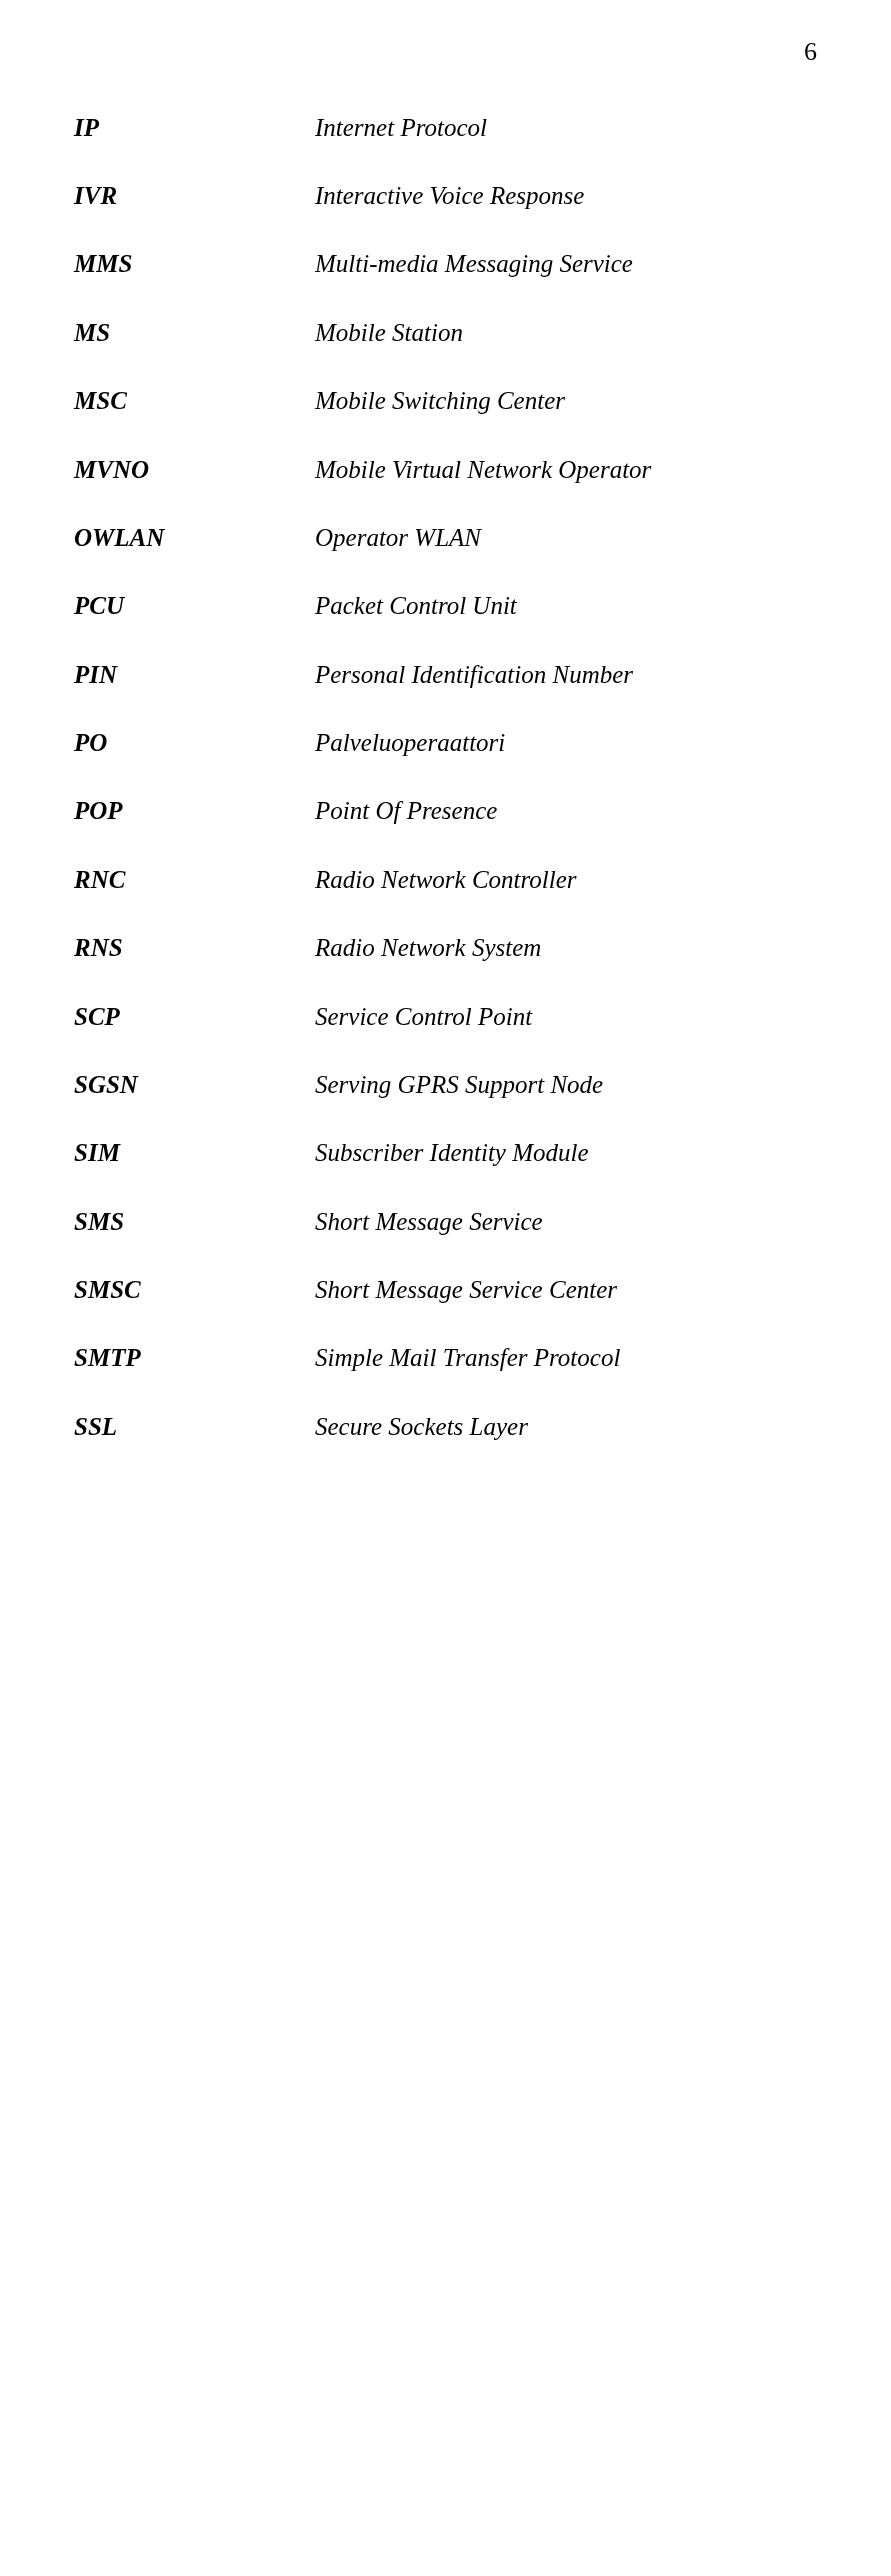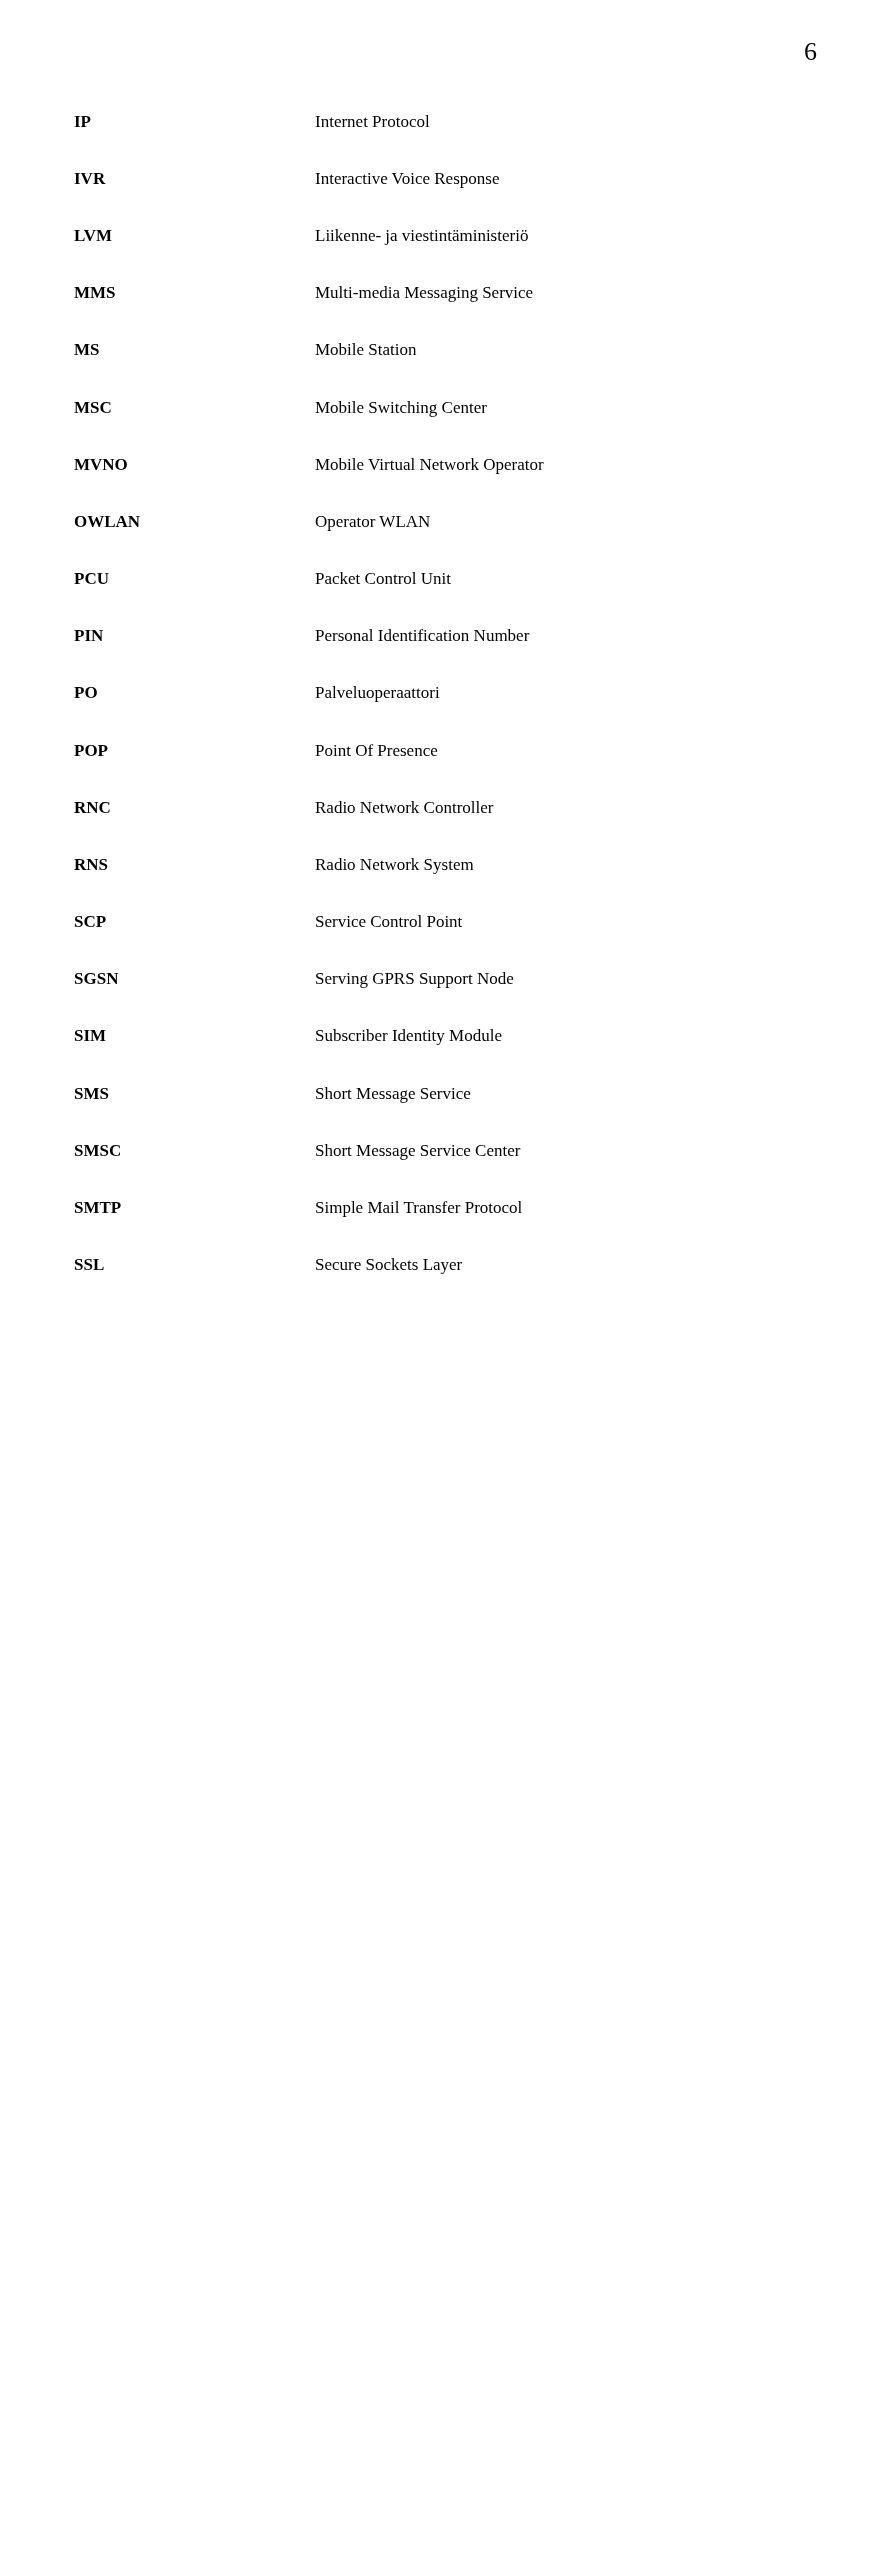--- a/index.html
+++ b/index.html
@@ -29,22 +29,23 @@
     .glossary-table {
       width: 100%;
       border-collapse: collapse;
       margin-top: 37px;
     }
 
     .glossary-table tr td {
       padding: 16.7px 9.3px;
       vertical-align: top;
       color: #000;
-      font-size: 17px;
+      font-size: 25px;
       line-height: 1.4;
+      font-style: italic;
     }
 
     .glossary-table tr td:first-child {
       width: 204px;
       font-weight: bold;
       padding-left: 0;
       white-space: nowrap;
     }
 
     .glossary-table tr td:last-child {
@@ -58,24 +59,20 @@
 
 <table class="glossary-table">
   <tbody id="glossary-body">
   <tr>
         <td>IP</td>
         <td>Internet Protocol</td>
       </tr>
       <tr>
         <td>IVR</td>
         <td>Interactive Voice Response</td>
-      </tr>
-      <tr>
-        <td>LVM</td>
-        <td>Liikenne- ja viestintäministeriö</td>
       </tr>
       <tr>
         <td>MMS</td>
         <td>Multi-media Messaging Service</td>
       </tr>
       <tr>
         <td>MS</td>
         <td>Mobile Station</td>
       </tr>
       <tr>

